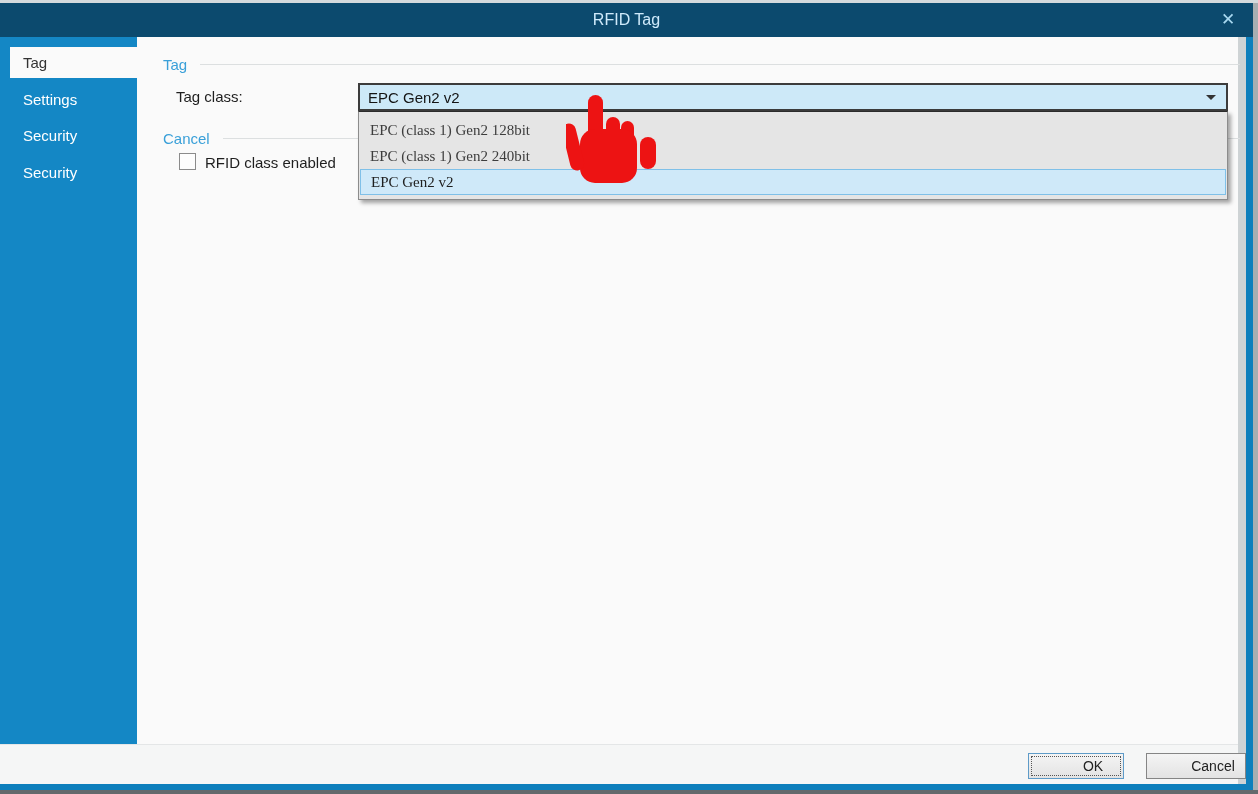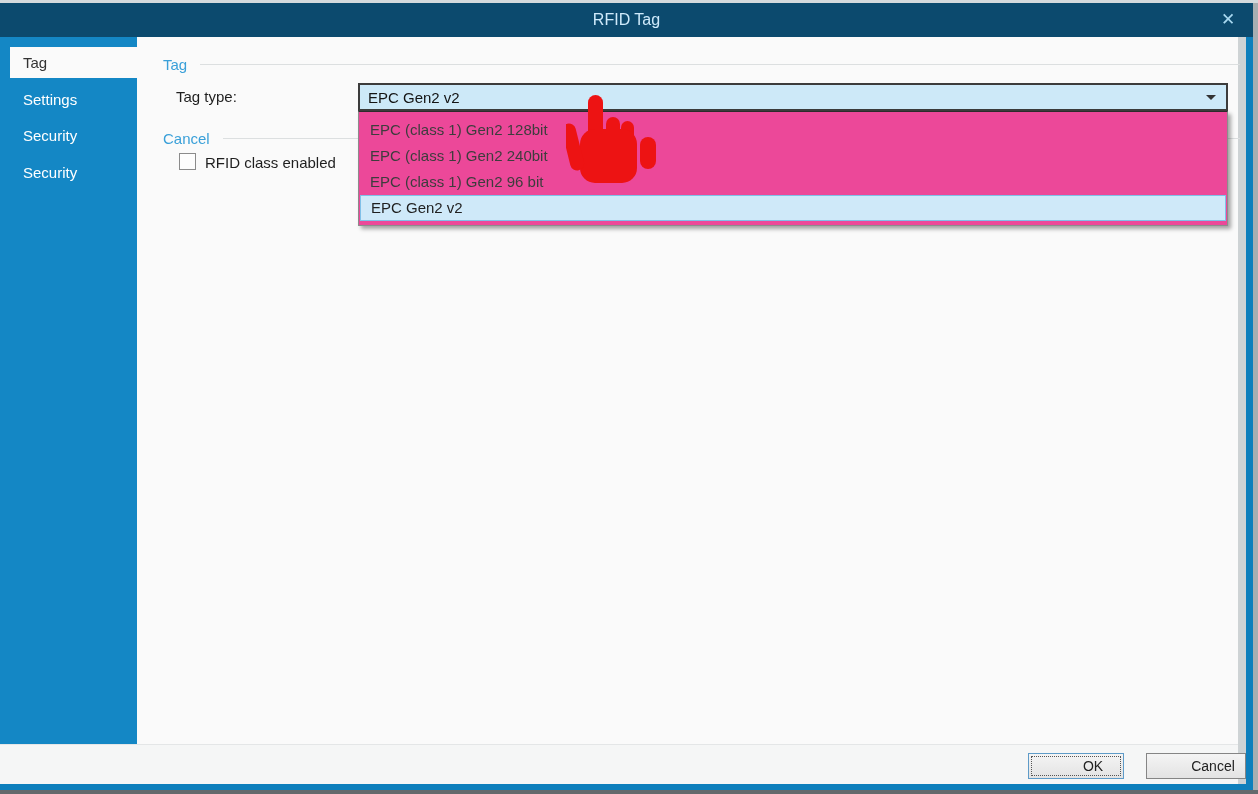--- a/index.html
+++ b/index.html
@@ -39,23 +39,23 @@
   .field-label  { font-size:15px; color:#1f1f1f; }
 
   
   .combobox     { left:358px; top:83px; width:870px; height:28px; background:#cde9f8;
                   border:2px solid #3c3c3c; display:flex; align-items:center; cursor:pointer; }
   .combobox .value { padding-left:8px; font-size:15px; color:#141414; flex:1; }
   .combo-arrow  { width:0; height:0; border-left:5px solid transparent; border-right:5px solid transparent;
                   border-top:5px solid #333; margin-right:10px; }
 
   
-  .droplist     { left:358px; top:111px; width:870px; background:#ec4899;
+  .droplist     { left:358px; top:111px; width:870px; background:#e5e5e5;
                   border:1px solid #8c8c8c; border-top:1px solid #2b2b2b;
-                  box-shadow:3px 3px 4px rgba(0,0,0,0.35); padding:5px 0 4px 0; z-index:5; }
+                  box-shadow:3px 3px 4px rgba(0,0,0,0.35); padding:5px 0 4px 0; z-index:5;font-family:Liberation Serif, serif; }
   .drop-item    { height:26px; line-height:26px; padding-left:10px; font-size:15px; color:#3d3d3d;
                   cursor:pointer; margin:0 1px; }
   .drop-item.highlight { background:#cfe9f9; border:1px solid #7fc0e8; line-height:24px; color:#1f1f1f; }
 
   
   .checkbox     { left:179px; top:153px; width:17px; height:17px; background:#fdfdfd;
                   border:1px solid #8b8b8b; cursor:pointer; }
   .check-label  { left:205px; top:154px; font-size:15px; color:#1f1f1f; }
 
   
@@ -89,31 +89,30 @@
   <div class="side-item" style="top:46.5px">Settings</div>
   <div class="side-item" style="top:83px">Security</div>
   <div class="side-item" style="top:119.5px">Security</div>
 </div>
 
 <div class="abs group-head" style="left:163px; top:56px; width:1077px;">
   <span class="group-title">Tag</span>
   <span class="group-line"></span>
 </div>
 
-<div class="abs field-label" style="left:176px; top:88px;">Tag type:</div>
+<div class="abs field-label" style="left:176px; top:88px;">Tag class:</div>
 
 <div class="abs combobox">
   <span class="value">EPC Gen2 v2</span>
   <span class="combo-arrow"></span>
 </div>
 
 <div class="abs droplist">
   <div class="drop-item">EPC (class 1) Gen2 128bit</div>
   <div class="drop-item">EPC (class 1) Gen2 240bit</div>
-  <div class="drop-item">EPC (class 1) Gen2 96 bit</div>
   <div class="drop-item highlight">EPC Gen2 v2</div>
 </div>
 
 <div class="abs group-head" style="left:163px; top:130px; width:1077px;">
   <span class="group-title">Cancel</span>
   <span class="group-line"></span>
 </div>
 
 <div class="abs checkbox"></div>
 <div class="abs check-label">RFID class enabled</div>

